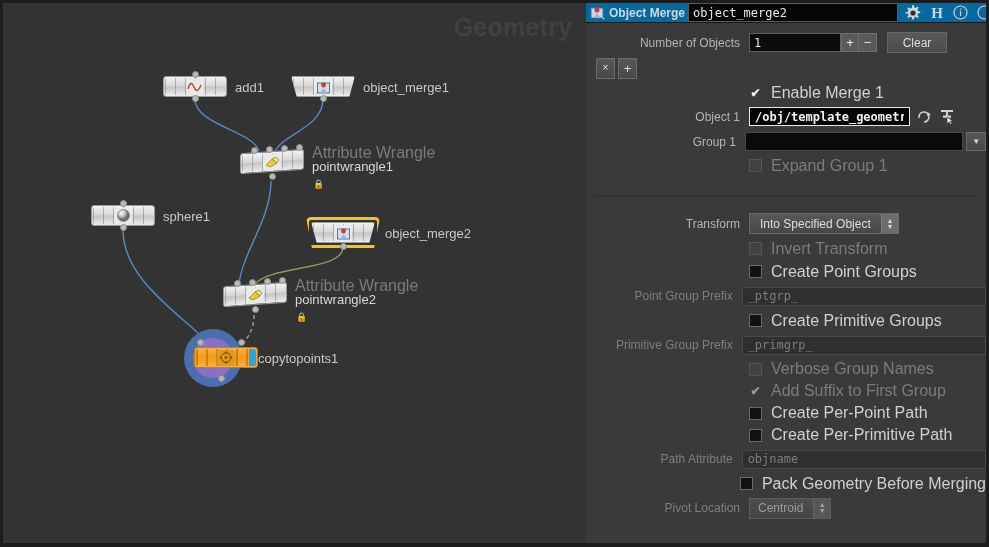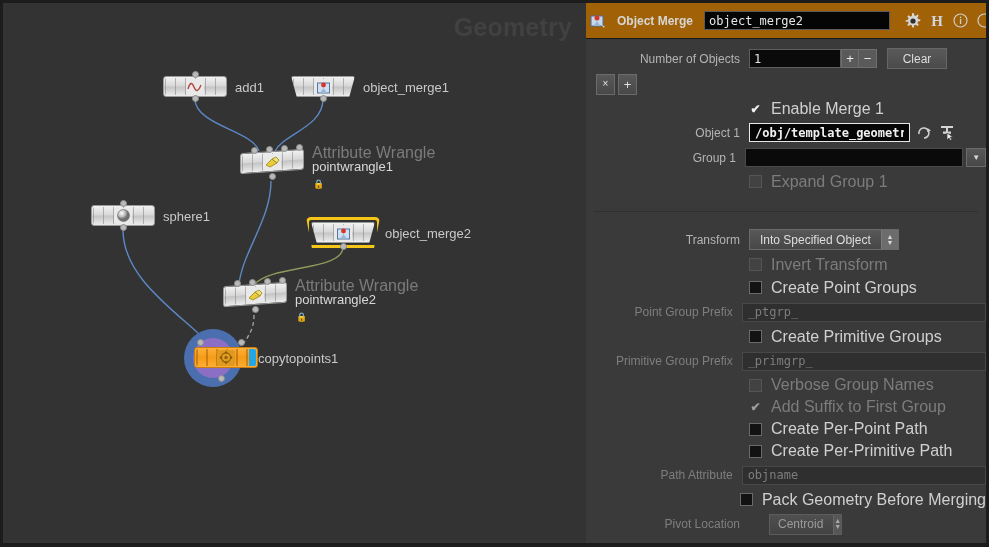--- a/index.html
+++ b/index.html
@@ -125,26 +125,26 @@
     position: relative;
     width: 403px; height: 547px;
     background: #3a3a3a;
     border-top: 3px solid #1c1c1c;
     border-right: 3px solid #1c1c1c;
     border-bottom: 4px solid #1c1c1c;
     overflow: hidden;
   }
 
   .p-header {
-    height: 36px;
-    background: #a16207;
+    height: 20px;
+    background: #0369a1;
     border-bottom: 1px solid #191919;
     display: flex; align-items: center;
     padding: 0 3px 0 4px;
-    gap: 11px;
+    gap: 3px;
   }
   .p-header .optype {
     font-size: 12px; font-weight: bold; color: #d6d6d6; white-space: nowrap;
   }
   .name-input {
     flex: 1;
     height: 19px;
     background: #050505;
     border: 1px solid #5a5a5a;
     color: #e8e8e8;
@@ -560,21 +560,21 @@
       </div>
 
       <div class="row" style="height:23px;">
         <div class="lbl"></div>
         <div class="chk"></div>
         <div class="chk-label">Pack Geometry Before Merging</div>
       </div>
 
       <div class="row" style="height:26px;">
         <div class="lbl dim">Pivot Location</div>
-        <div class="menu-field" style="width:73px; background:linear-gradient(180deg,#4f4f4f,#434343); border-color:#5c5c5c;margin-left:20px;">
+        <div class="menu-field" style="width:82px; background:linear-gradient(180deg,#4f4f4f,#434343); border-color:#5c5c5c;">
           <span class="mtext" style="color:#9b9b9b; padding-left:8px;">Centroid</span>
           <span class="menu-arrows" style="background:#575757; border-left-color:#656565; color:#a8a8a8;">
             <span>▲</span>
               <span>▼</span>
           </span>
         </div>
       </div>
 
     </div>
   </div>

